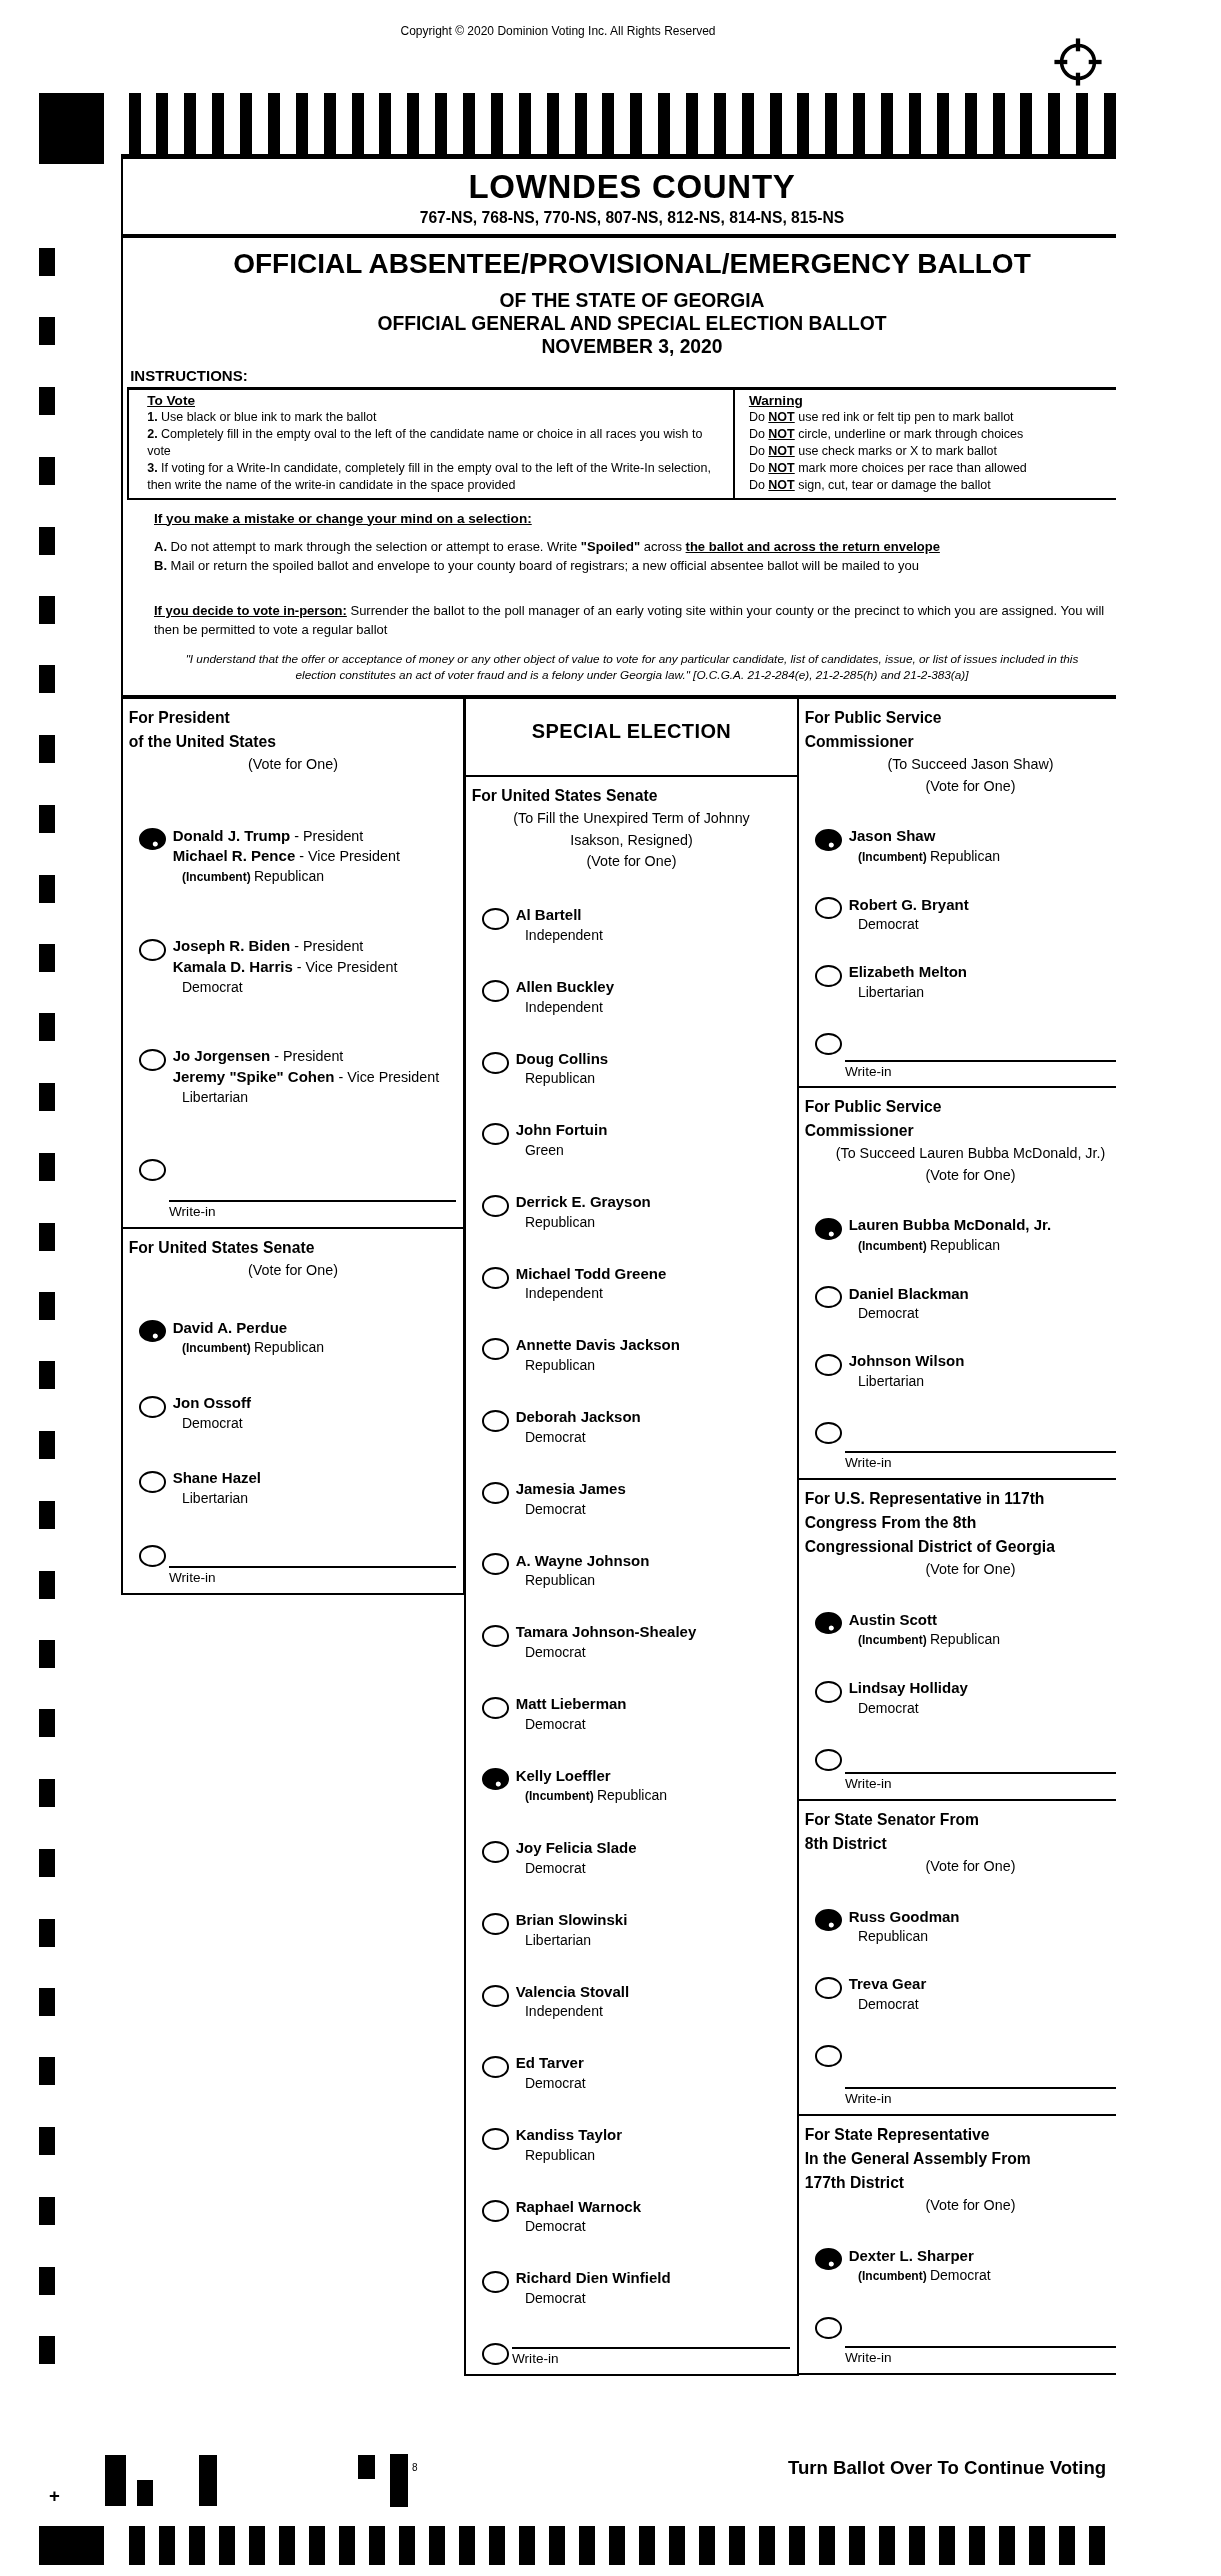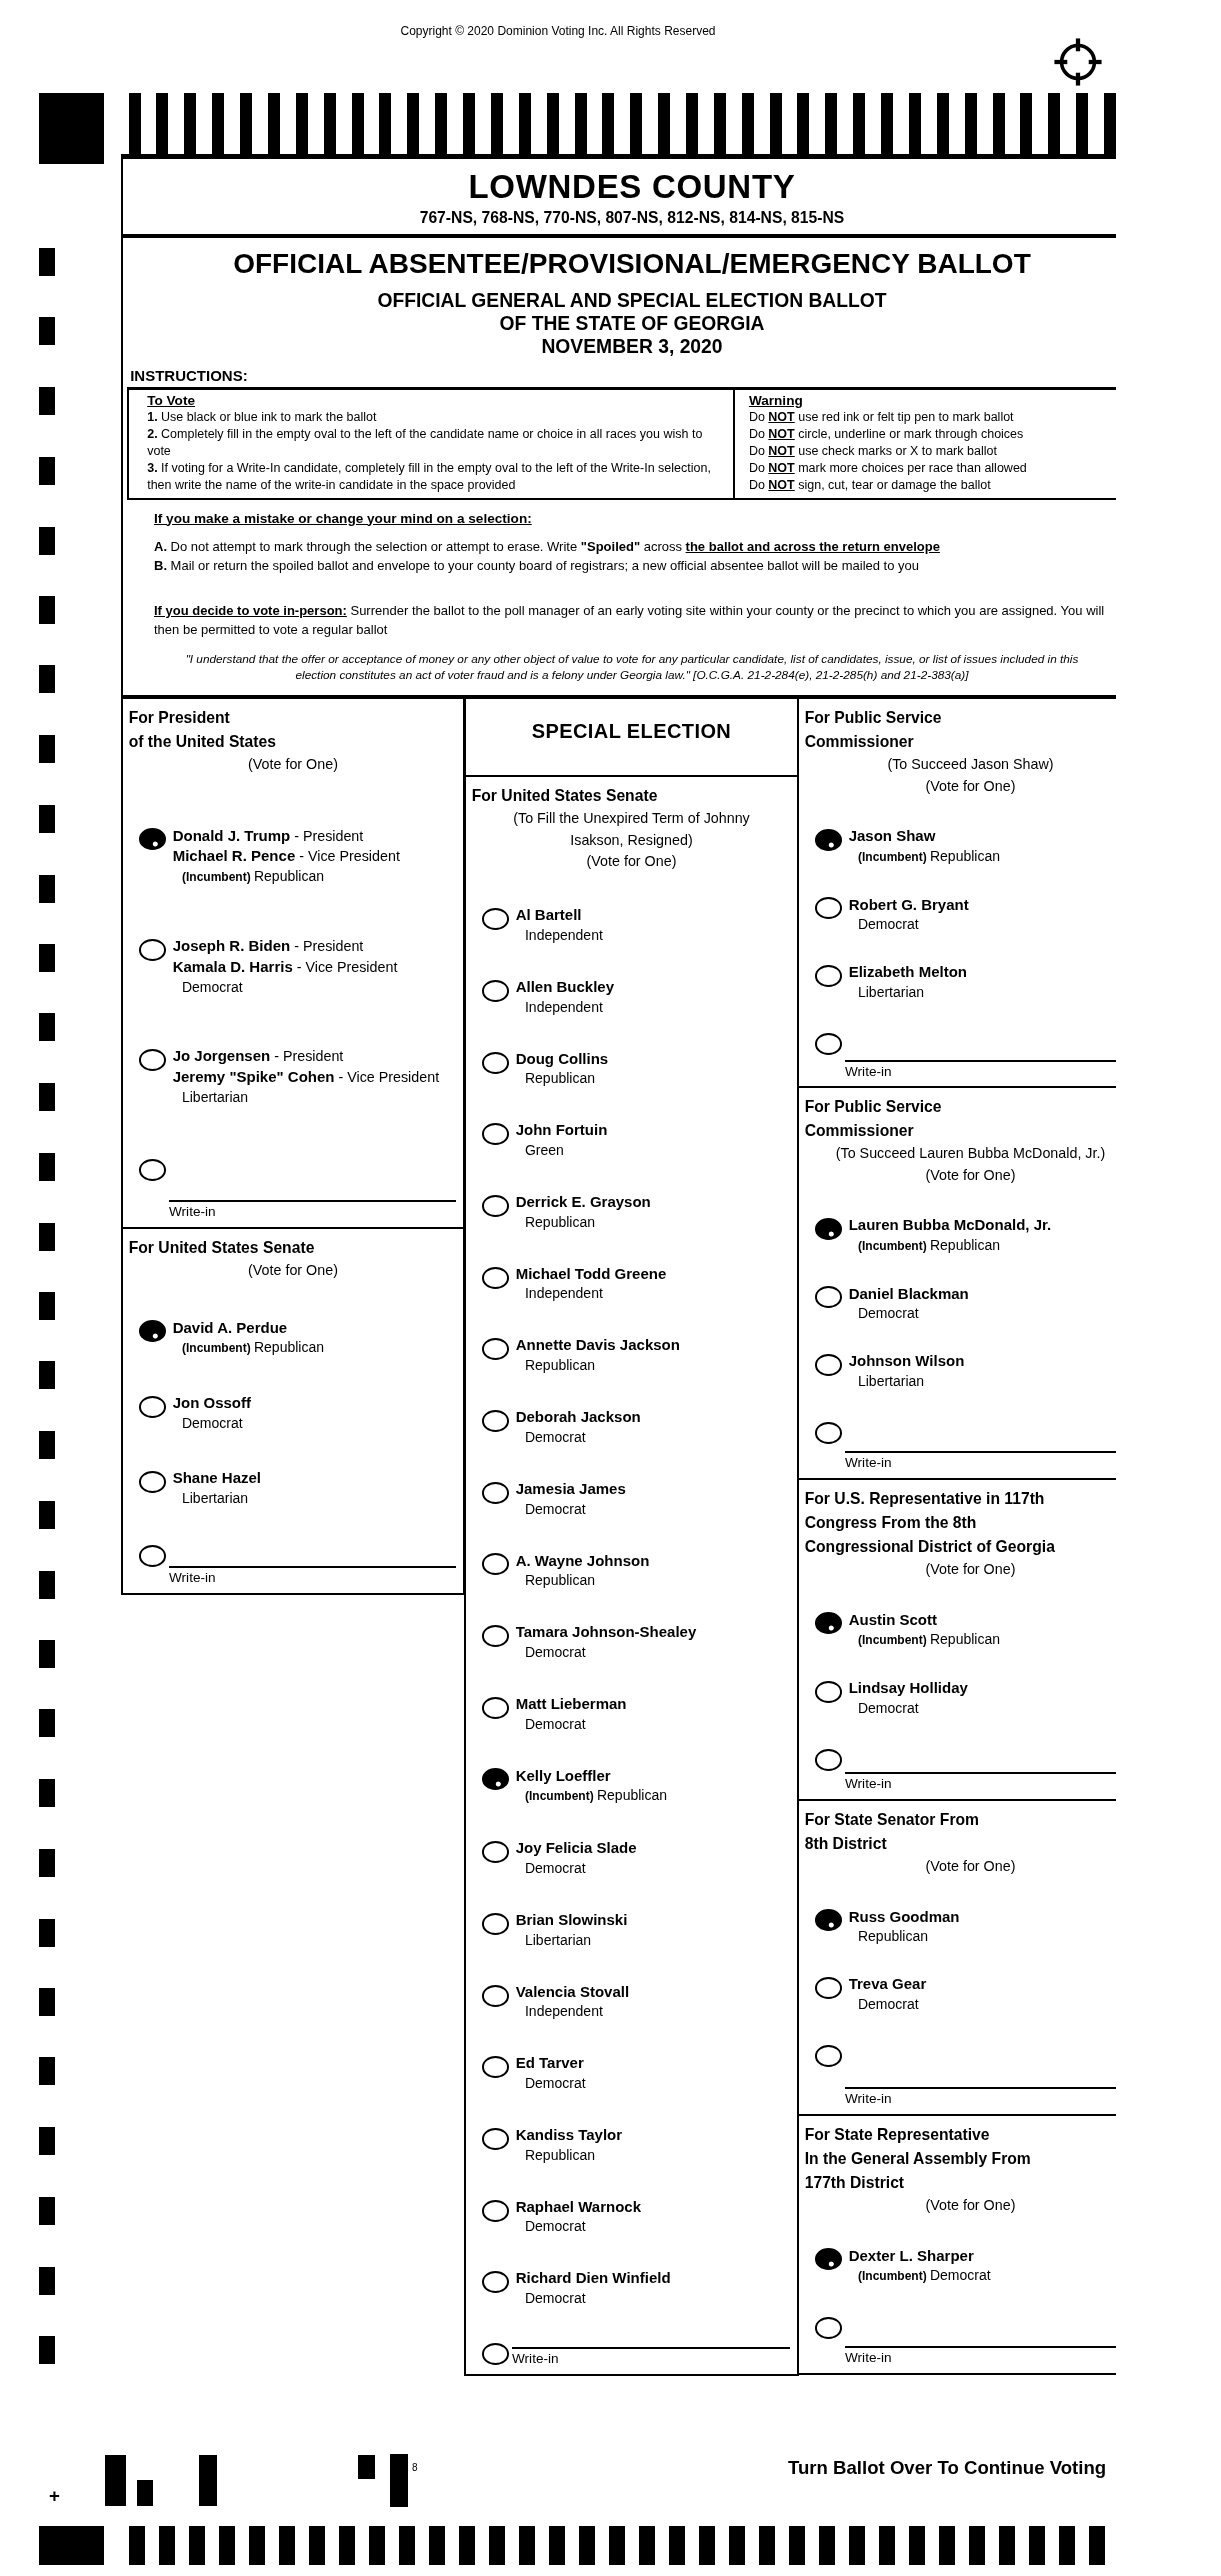--- a/index.html
+++ b/index.html
@@ -203,22 +203,22 @@
     </div>
 
   <div class="outer">
     <div class="sec-county">
       <div class="county">LOWNDES COUNTY</div>
       <div class="precincts">767-NS, 768-NS, 770-NS, 807-NS, 812-NS, 814-NS, 815-NS</div>
     </div>
     <div class="sec-titles">
       <div class="ballot-title">OFFICIAL ABSENTEE/PROVISIONAL/EMERGENCY BALLOT</div>
       <div class="election-lines">
+        <div>OF THE STATE OF GEORGIA</div>
         <div>OFFICIAL GENERAL AND SPECIAL ELECTION BALLOT</div>
-        <div>OF THE STATE OF GEORGIA</div>
         <div>NOVEMBER 3, 2020</div>
       </div>
     </div>
     <div class="sec-instructions">
       <div class="instr-label">INSTRUCTIONS:</div>
       <div class="instr-box">
         <div class="col-tovote">
           <div class="instr-h">To Vote</div>
           <div id="tovote-items">
               <div class="tv-item"><b>1. </b>Use black or blue ink to mark the ballot</div>

